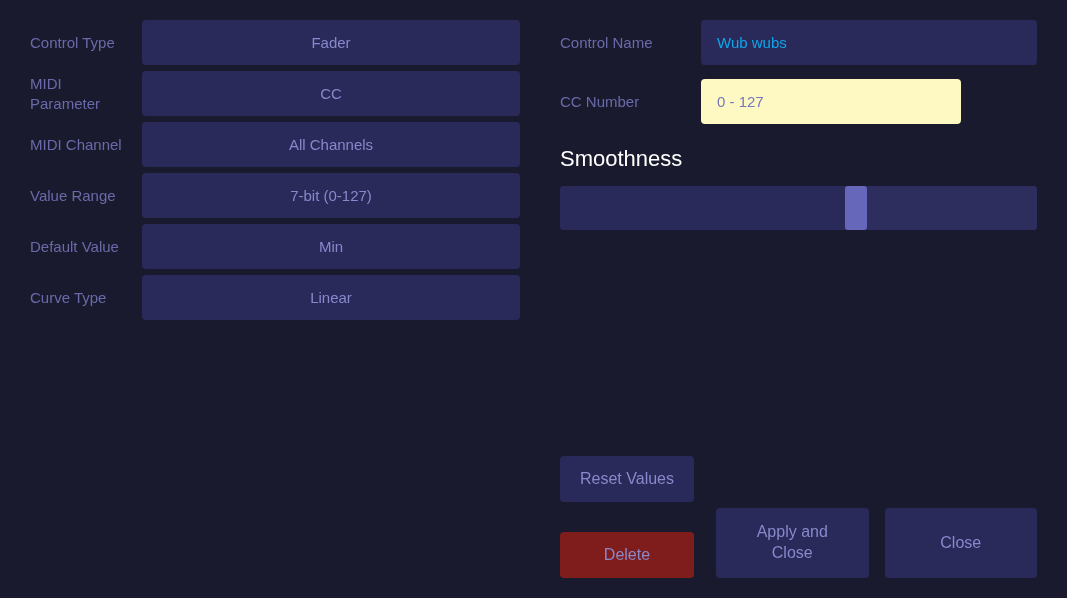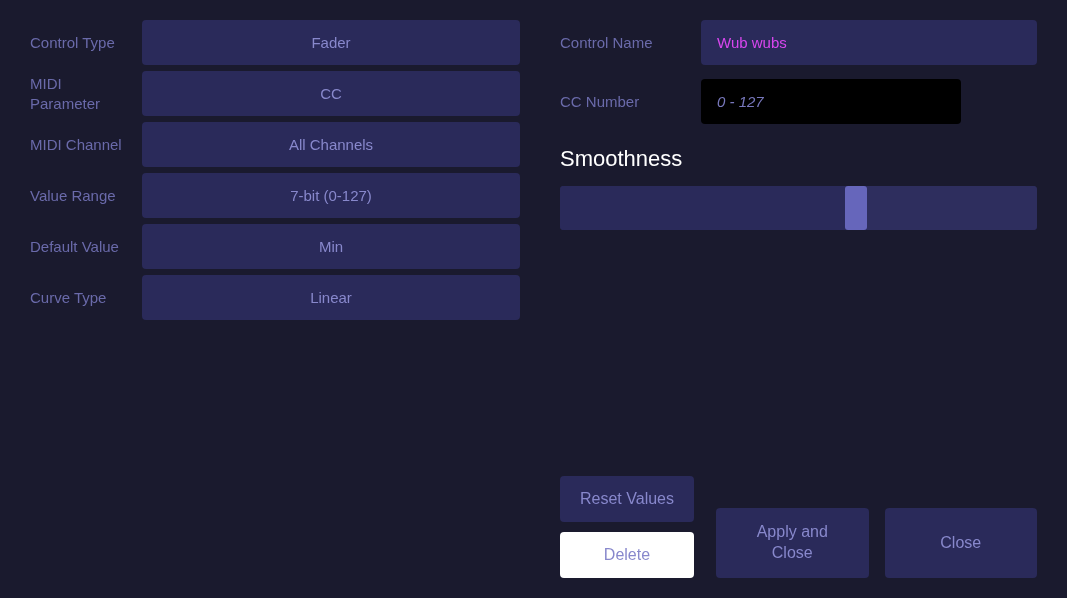--- a/index.html
+++ b/index.html
@@ -88,39 +88,38 @@
       flex-shrink: 0;
       width: 130px;
     }
 
     .right-input {
       flex: 1;
       background-color: #2a2a5a;
       border: none;
       border-radius: 4px;
       padding: 14px 16px;
-      color: #d946ef;
+      color: #0ea5e9;
       font-size: 15px;
       outline: none;
     }
 
     .right-input::placeholder {
       color: #7777bb;
     }
 
     .cc-number-input {
-      background-color: #000000;
+      background-color: #fef9c3;
       border: none;
       border-radius: 4px;
       padding: 14px 16px;
       color: #7777bb;
       font-size: 15px;
       outline: none;
       width: 260px;
-      font-style: italic;
     }
 
     .cc-number-input::placeholder {
       color: #7777bb;
     }
 
     .smoothness-label {
       color: #ffffff;
       font-size: 22px;
       font-weight: 400;
@@ -201,23 +200,24 @@
     }
 
     .btn-close {
       background-color: #2a2a5a;
       padding: 14px 30px;
       flex: 1;
       font-size: 16px;
     }
 
     .btn-delete {
-      background-color: #ffffff;
+      background-color: #7f1d1d;
       padding: 14px 32px;
       flex: 0 0 auto;
+      margin-top: 20px;
     }
   </style>
 </head>
 <body>
 
 <div class="main-container">
 
   <div class="left-column">
 
     <div class="field-row">

